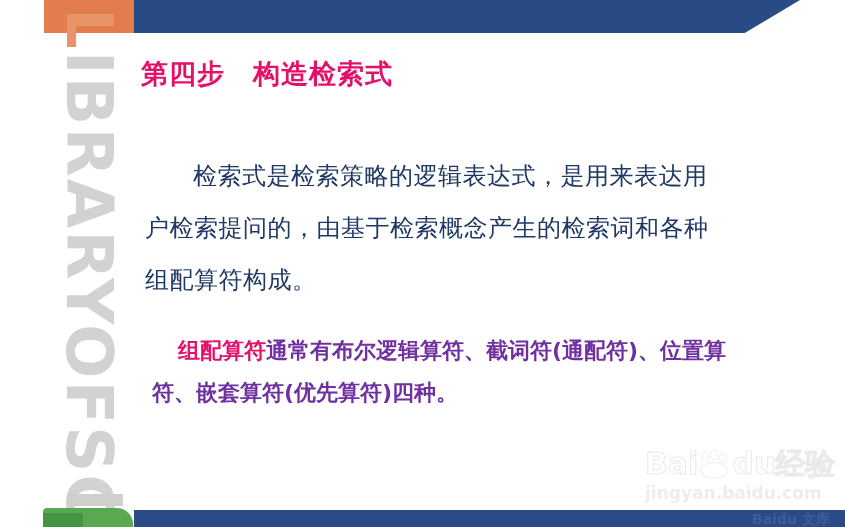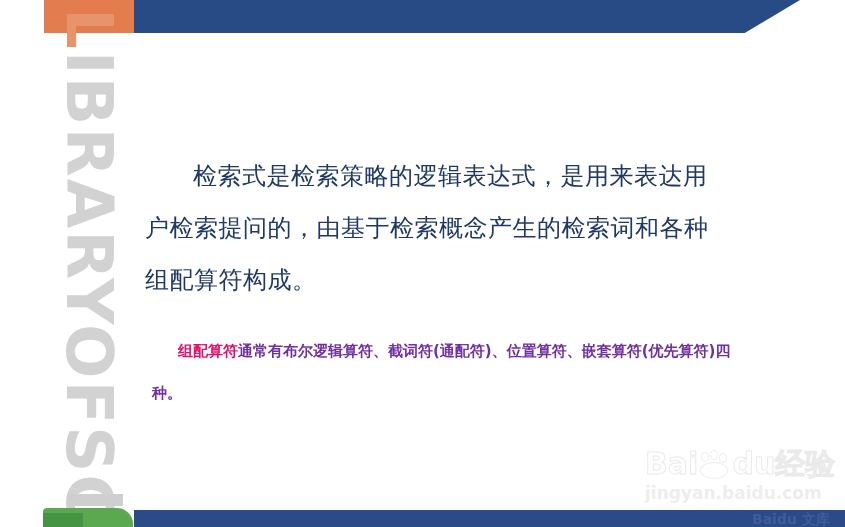--- a/index.html
+++ b/index.html
@@ -93,21 +93,21 @@
   }
 
   
   .accent-para {
     position: absolute;
     left: 152px;
     top: 330px;
     width: 590px;
     font-family: "DejaVu Sans", sans-serif;
     font-weight: bold;
-    font-size: 15px;
+    font-size: 22px;
     line-height: 42px;
     color: #7030a0;
     text-indent: 26px;
     letter-spacing: 0px;
   }
   .accent-para .hot {
     color: #e5106a;
   }
 
   
@@ -211,20 +211,21 @@
 
 <div id="slide">
 
   <div class="top-orange-block"></div>
   <div class="top-blue-bar"></div>
 
   <div class="side-strip">
     <div class="vert-text"><span class="lead">L</span><span>IBRARYOFSCN</span></div>
   </div>
 
+  <div class="slide-title">第四步　构造检索式</div>
 
   <div class="body-para">检索式是检索策略的逻辑表达式，是用来表达用户检索提问的，由基于检索概念产生的检索词和各种组配算符构成。</div>
 
   <div class="accent-para"><span class="hot">组配算符</span><span>通常有布尔逻辑算符、截词符(通配符)、位置算符、嵌套算符(优先算符)四种。</span></div>
 
   <div class="ghost-rect"></div>
   <div class="bottom-green-block"></div>
   <div class="bottom-green-accent"></div>
   <div class="bottom-blue-bar"></div>
 

